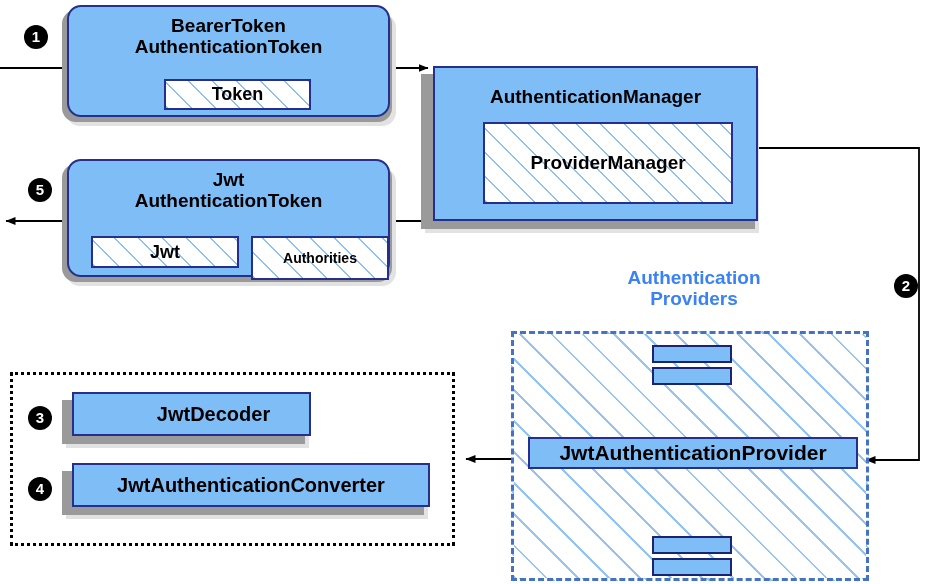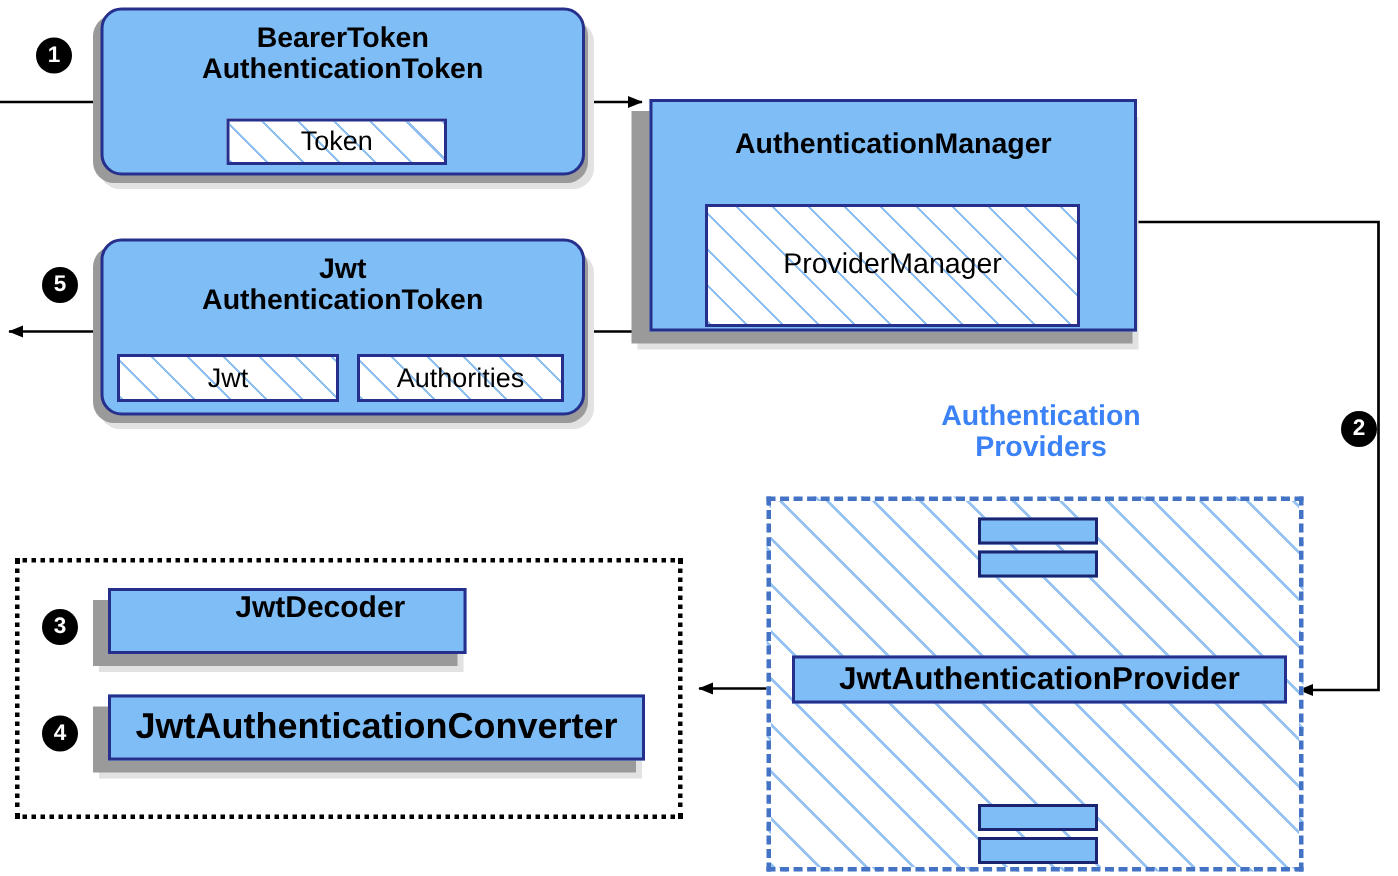--- a/index.html
+++ b/index.html
@@ -71,23 +71,24 @@
     background-image: repeating-linear-gradient(
       45deg,
       rgba(125, 180, 240, 0.85) 0px,
       rgba(125, 180, 240, 0.85) 1.5px,
       rgba(255, 255, 255, 0) 1.5px,
       rgba(255, 255, 255, 0) 17px
     );
     display: flex;
     align-items: center;
     justify-content: center;
-    font-weight: normal;
+    font-weight: bold;
     color: #000000;
     z-index: 6;
+    margin-left: 13px;
   }
 
   
   .dotted-region {
     position: absolute;
     box-sizing: border-box;
     z-index: 3;
   }
   .dotted-region.black {
     border: 3px dotted #000000;
@@ -192,28 +193,28 @@
   </div>
   <div class="hatch" style="left:151px; top:79px; width:147px; height:31px; font-size:18px;">Token</div>
 
   <div class="shadow-plate light rounded" style="left:66px; top:168px; width:330px; height:118px;"></div>
   <div class="shadow-plate rounded" style="left:62px; top:164px; width:330px; height:118px;"></div>
   <div class="node rounded" style="left:67px; top:159px; width:323px; height:118px; padding-top:8px; font-size:19px;">
     <div class="title">Jwt
 AuthenticationToken</div>
   </div>
   <div class="hatch" style="left:78px; top:236px; width:148px; height:32px; font-size:18px;">Jwt</div>
-  <div class="hatch" style="left:238px; top:236px; width:138px; height:32px; font-size:18px;">Authorities</div>
+  <div class="hatch" style="left:238px; top:236px; width:138px; height:44px; font-size:14px;">Authorities</div>
 
   <div class="shadow-plate light" style="left:425px; top:78px; width:334px; height:155px;"></div>
   <div class="shadow-plate" style="left:421px; top:74px; width:334px; height:155px;"></div>
   <div class="node" style="left:433px; top:66px; width:325px; height:155px; padding-top:18px; font-size:19px;">
     <div class="title">AuthenticationManager</div>
   </div>
-  <div class="hatch" style="left:470px; top:136px; width:250px; height:82px; font-size:19px;">ProviderManager</div>
+  <div class="hatch" style="left:470px; top:122px; width:250px; height:82px; font-size:19px;">ProviderManager</div>
 
   <div class="caption" style="left:592px; top:267px; width:204px; font-size:19px;">Authentication
 Providers</div>
 
   <div class="dotted-region blue" style="left:511px; top:331px; width:358px; height:250px;"></div>
 
   <div class="mini-bar" style="left:652px; top:345px; width:80px; height:18px;"></div>
   <div class="mini-bar" style="left:652px; top:367px; width:80px; height:18px;"></div>
 
   <div class="mini-bar" style="left:652px; top:536px; width:80px; height:18px;"></div>
@@ -222,23 +223,23 @@
   <div class="shadow-plate light" style="left:523px; top:449px; width:334px; height:46px;"></div>
   <div class="shadow-plate" style="left:519px; top:445px; width:334px; height:46px;"></div>
   <div class="node" style="left:528px; top:437px; width:330px; height:32px; justify-content:center; font-size:21px;">
     <div class="title">JwtAuthenticationProvider</div>
   </div>
 
   <div class="dotted-region black" style="left:10px; top:372px; width:445px; height:174px;"></div>
 
   <div class="shadow-plate light" style="left:66px; top:404px; width:243px; height:44px;"></div>
   <div class="shadow-plate" style="left:62px; top:400px; width:243px; height:44px;"></div>
-  <div class="node" style="left:72px; top:392px; width:239px; height:44px; font-size:20px;padding-left:44px;">
+  <div class="node" style="left:72px; top:392px; width:239px; height:44px; justify-content:center; font-size:20px;padding-left:44px;">
     <div class="title">JwtDecoder</div>
   </div>
 
   <div class="shadow-plate light" style="left:66px; top:475px; width:362px; height:44px;"></div>
   <div class="shadow-plate" style="left:62px; top:471px; width:362px; height:44px;"></div>
-  <div class="node" style="left:72px; top:463px; width:358px; height:44px; justify-content:center; font-size:24px;">
+  <div class="node" style="left:72px; top:463px; width:358px; height:44px; justify-content:center; font-size:20px;">
     <div class="title">JwtAuthenticationConverter</div>
   </div>
 
 </div>
 
 </body></html>

